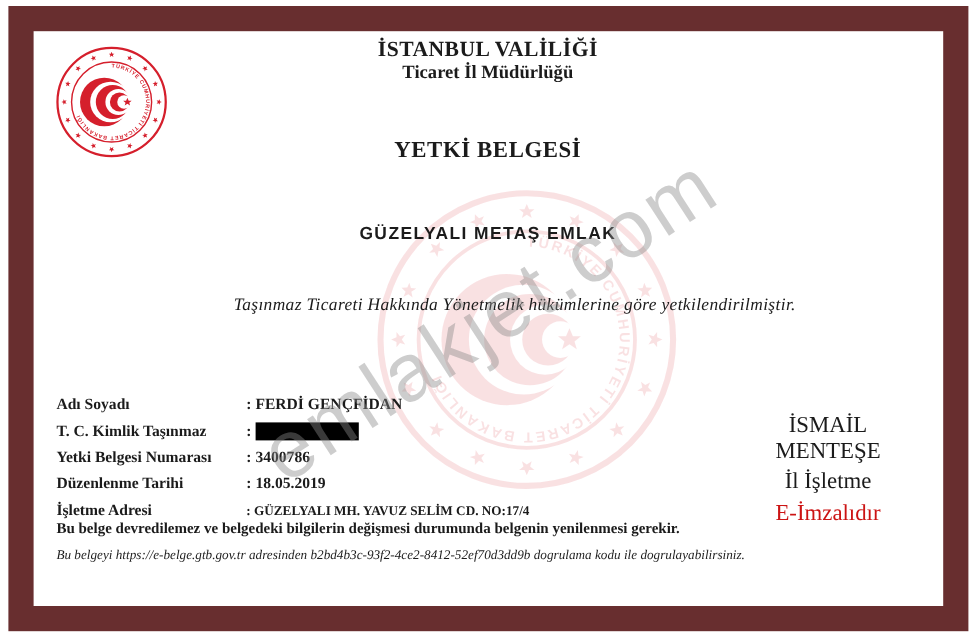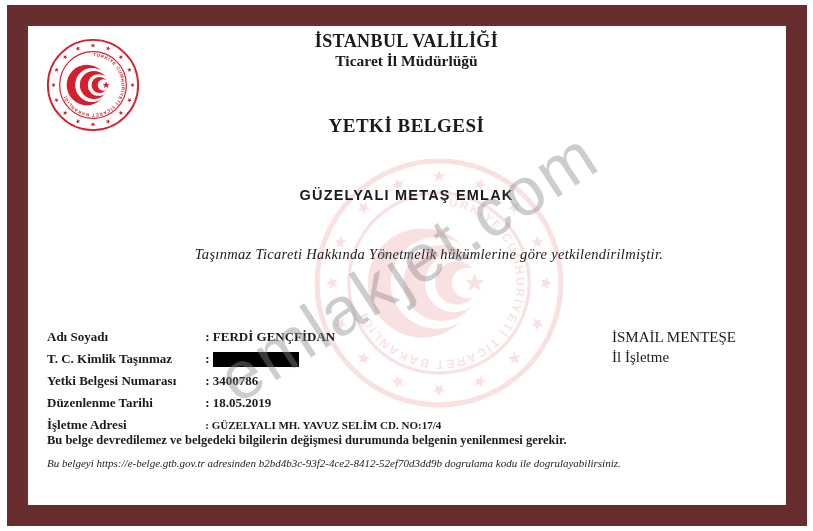--- a/index.html
+++ b/index.html
@@ -26,21 +26,21 @@
   .title{position:absolute;left:0;right:0;top:115px;text-align:center;font-weight:bold;font-size:19px;line-height:22px;letter-spacing:0.5px;}
   .company{position:absolute;left:0;right:0;top:187px;text-align:center;font-family:"Liberation Sans",sans-serif;font-weight:bold;font-size:14.5px;letter-spacing:1.2px;}
   .statement{position:absolute;left:0;right:0;top:246px;text-align:center;font-style:italic;font-size:14.5px;letter-spacing:0.3px;margin-left:45px;}
   .frow{position:absolute;left:47px;height:18px;font-weight:bold;font-size:13px;white-space:nowrap;}
   .flabel{display:inline-block;width:155px;}
   .fvalue{display:inline-block;}
   .fvalue.small{font-size:11px;}
   .redact{display:inline-block;width:86px;height:15px;background:#000;vertical-align:middle;margin-left:3px;position:relative;top:-1px;}
   .note-bold{position:absolute;left:47px;top:433px;font-weight:bold;font-size:12.5px;white-space:nowrap;}
   .note-italic{position:absolute;left:47px;top:457px;font-style:italic;font-size:11px;white-space:nowrap;}
-  .sig{position:absolute;left:612px;top:329px;width:156px;font-size:15px;}
+  .sig{position:absolute;left:612px;top:344px;width:156px;text-align:center;font-size:19px;}
   .sig .sig-title{margin-top:3px;}
   .sig .esign{margin-top:4px;color:var(--esign-red,#cc1414);}
   .content{position:relative;z-index:2;}
   svg{display:block;}
 </style>
 </head>
 <body>
 
 <div class="page">
 
@@ -127,18 +127,19 @@
       <span class="flabel">İşletme Adresi</span>
       <span class="fvalue small">: GÜZELYALI MH. YAVUZ SELİM CD. NO:17/4</span>
     </div>
 
     <div class="note-bold">Bu belge devredilemez ve belgedeki bilgilerin değişmesi durumunda belgenin yenilenmesi gerekir.</div>
     <div class="note-italic">Bu belgeyi https://e-belge.gtb.gov.tr adresinden b2bd4b3c-93f2-4ce2-8412-52ef70d3dd9b dogrulama kodu ile dogrulayabilirsiniz.</div>
 
     <div class="sig">
       <div>İSMAİL MENTEŞE</div>
       <div class="sig-title">İl İşletme</div>
+      <div class="esign">E-İmzalıdır</div>
     </div>
   </div>
 
   <div class="wm-text">emlakjet.com</div>
 
 </div>
 
 </body></html>

